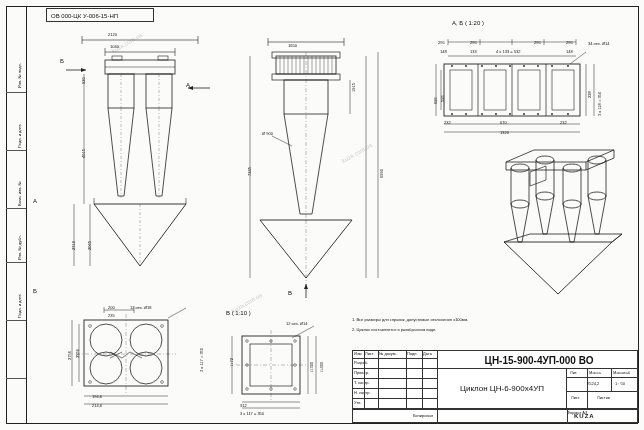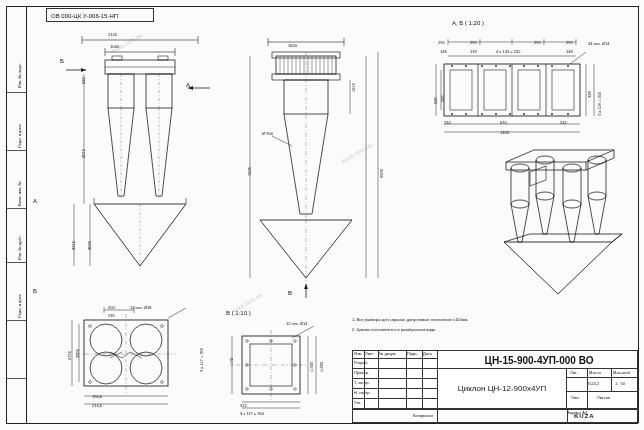--- a/index.html
+++ b/index.html
@@ -381,21 +381,21 @@
       <div class="txt sm" style="left:1px;top:2px;">Утв.</div>
     </div>
 
     <div class="ln vl" style="left:11px;top:0;height:58px;background:#333;"></div>
     <div class="ln vl" style="left:25px;top:0;height:58px;background:#333;"></div>
     <div class="ln vl" style="left:53px;top:0;height:58px;background:#333;"></div>
     <div class="ln vl" style="left:69px;top:0;height:58px;background:#333;"></div>
     <div class="ln vl" style="left:84px;top:0;height:73px;background:#333;"></div>
 
     <div class="abs" style="left:84px;top:18px;width:130px;height:40px;border-bottom:1px solid #333;border-right:1px solid #333;box-sizing:border-box;">
-      <div class="txt lg cen" style="left:0;top:16px;width:130px;">Циклон ЦН-12-900x4УП</div>
+      <div class="txt lg cen" style="left:0;top:16px;width:130px;">Циклон ЦН-6-900x4УП</div>
     </div>
 
     <div class="abs" style="left:214px;top:18px;width:72px;height:9px;border-bottom:1px solid #333;box-sizing:border-box;">
       <div class="txt sm" style="left:3px;top:2px;">Лит.</div>
       <div class="txt sm" style="left:22px;top:2px;">Масса</div>
       <div class="txt sm" style="left:46px;top:2px;">Масштаб</div>
     </div>
     <div class="abs" style="left:214px;top:27px;width:72px;height:14px;border-bottom:1px solid #333;box-sizing:border-box;">
       <div class="txt sm" style="left:20px;top:4px;">2524,2</div>
       <div class="txt sm" style="left:48px;top:4px;">1 : 50</div>

